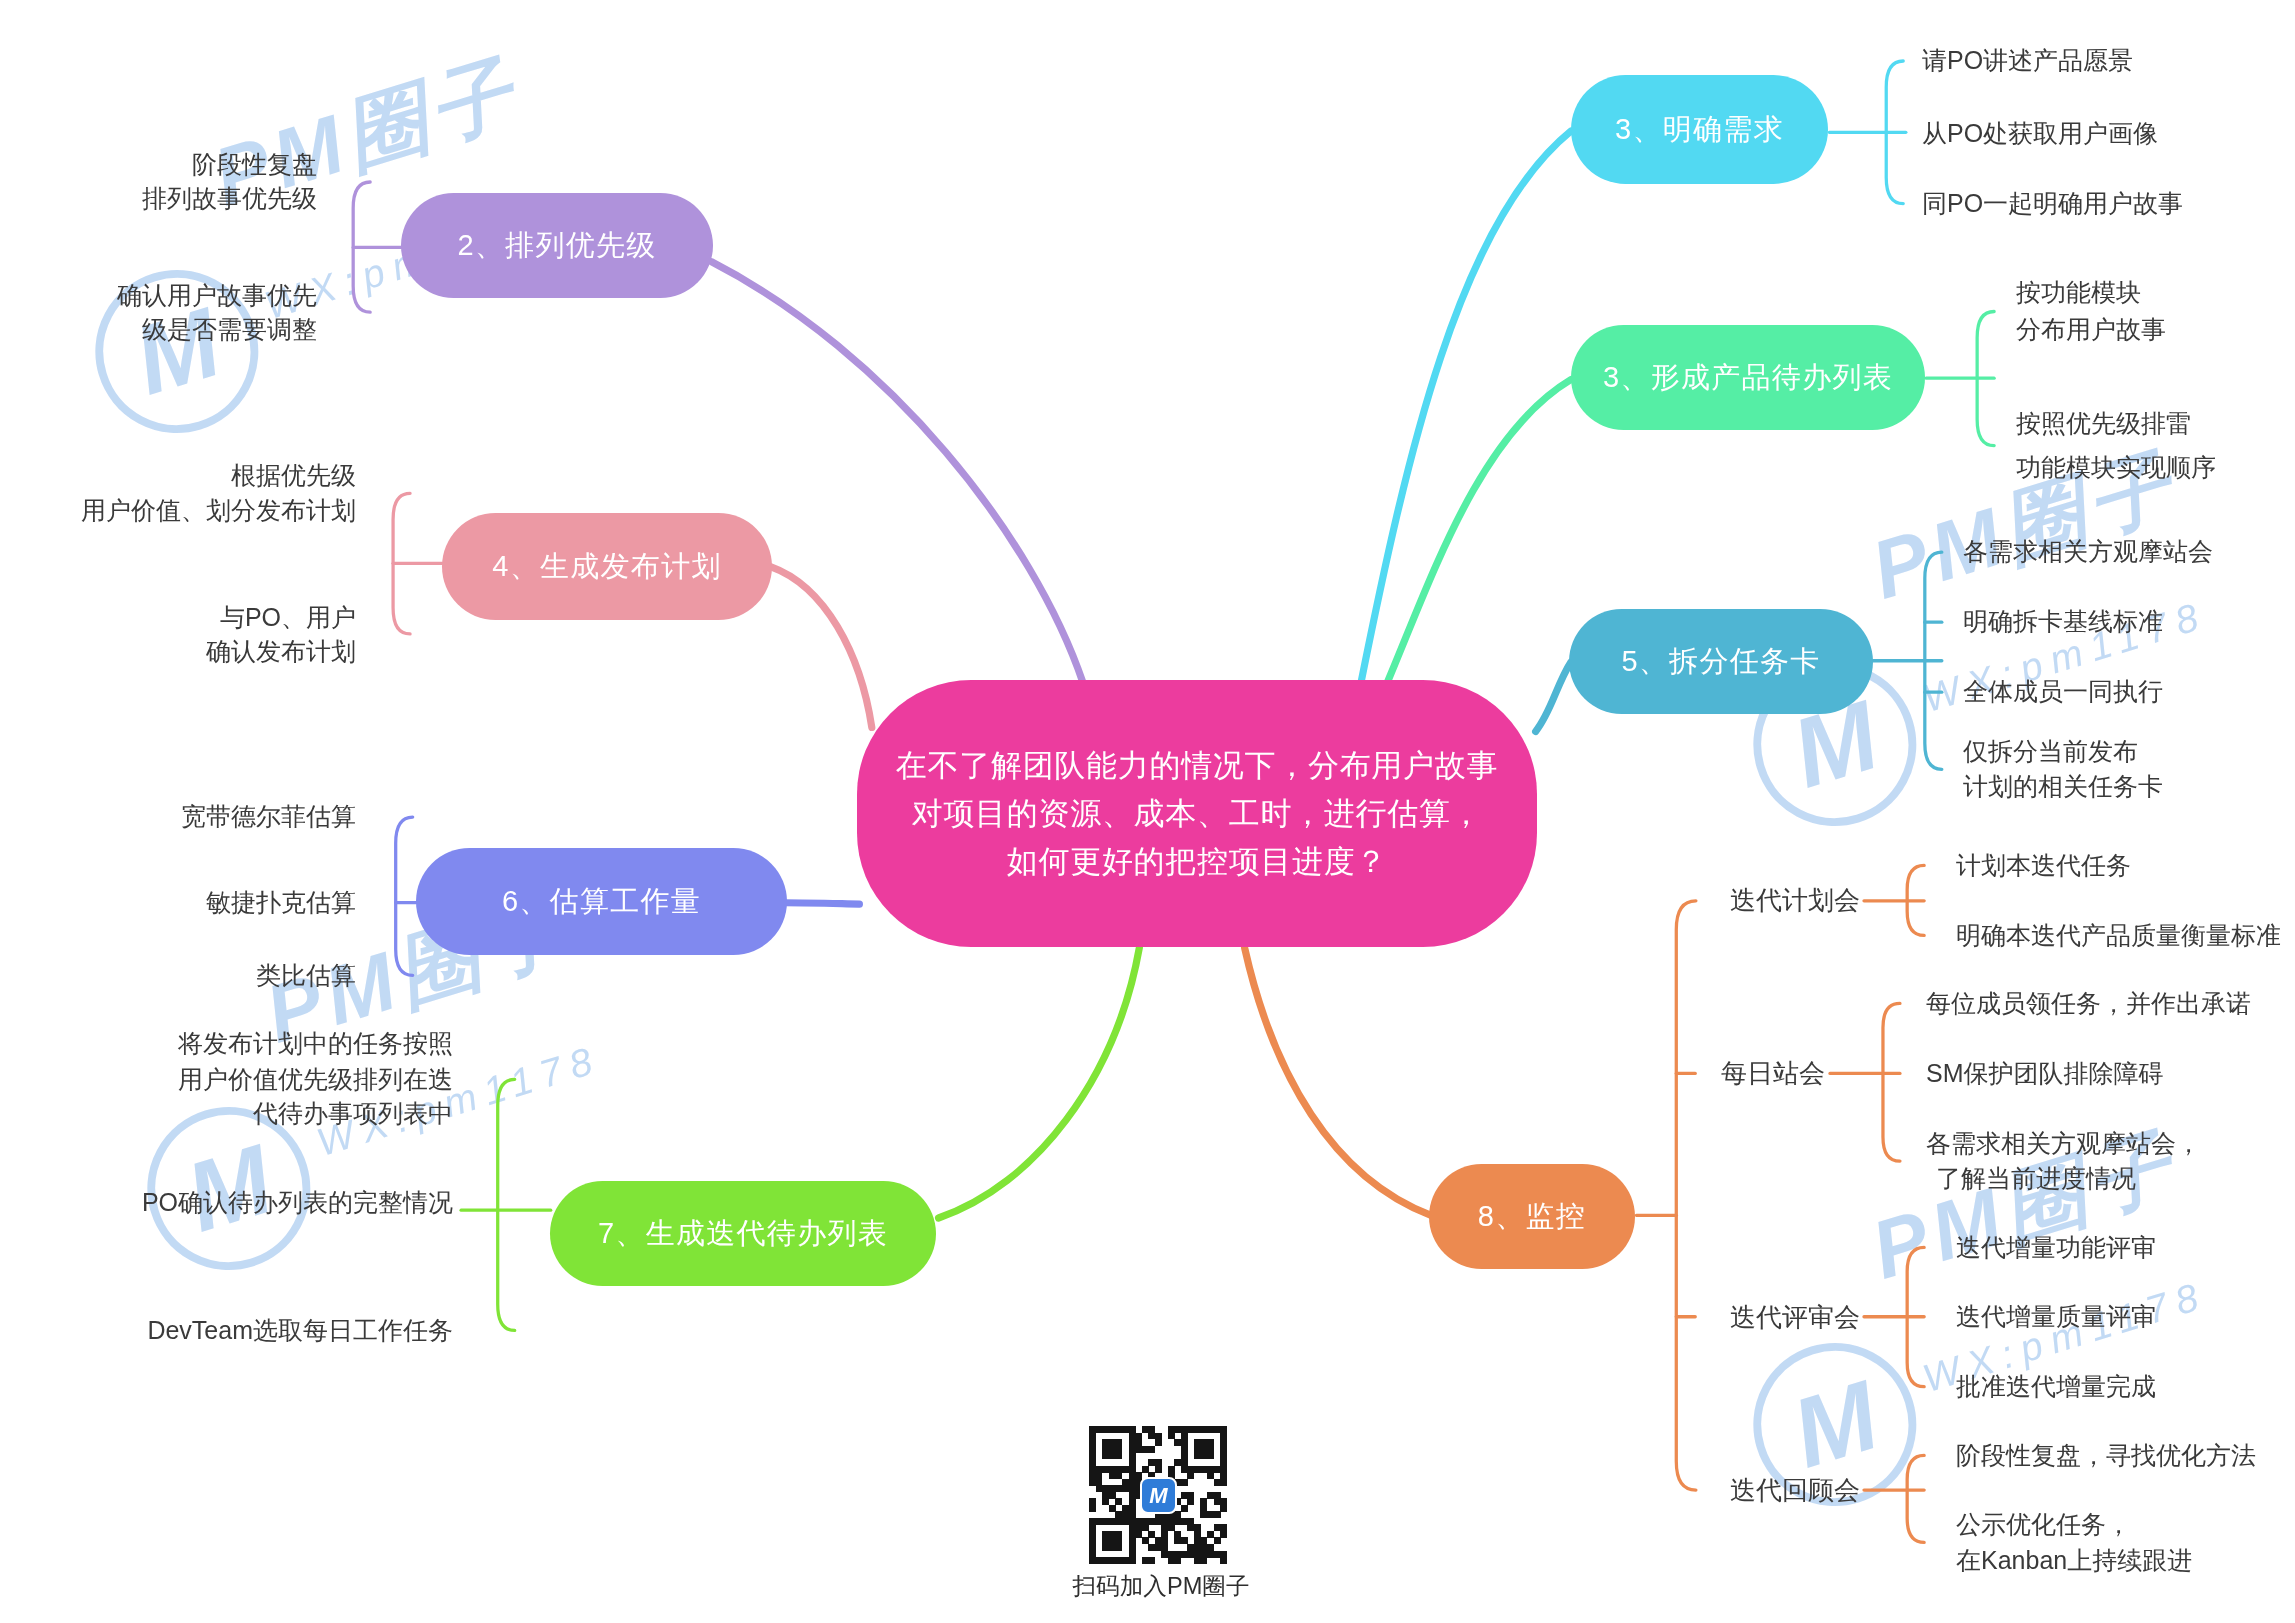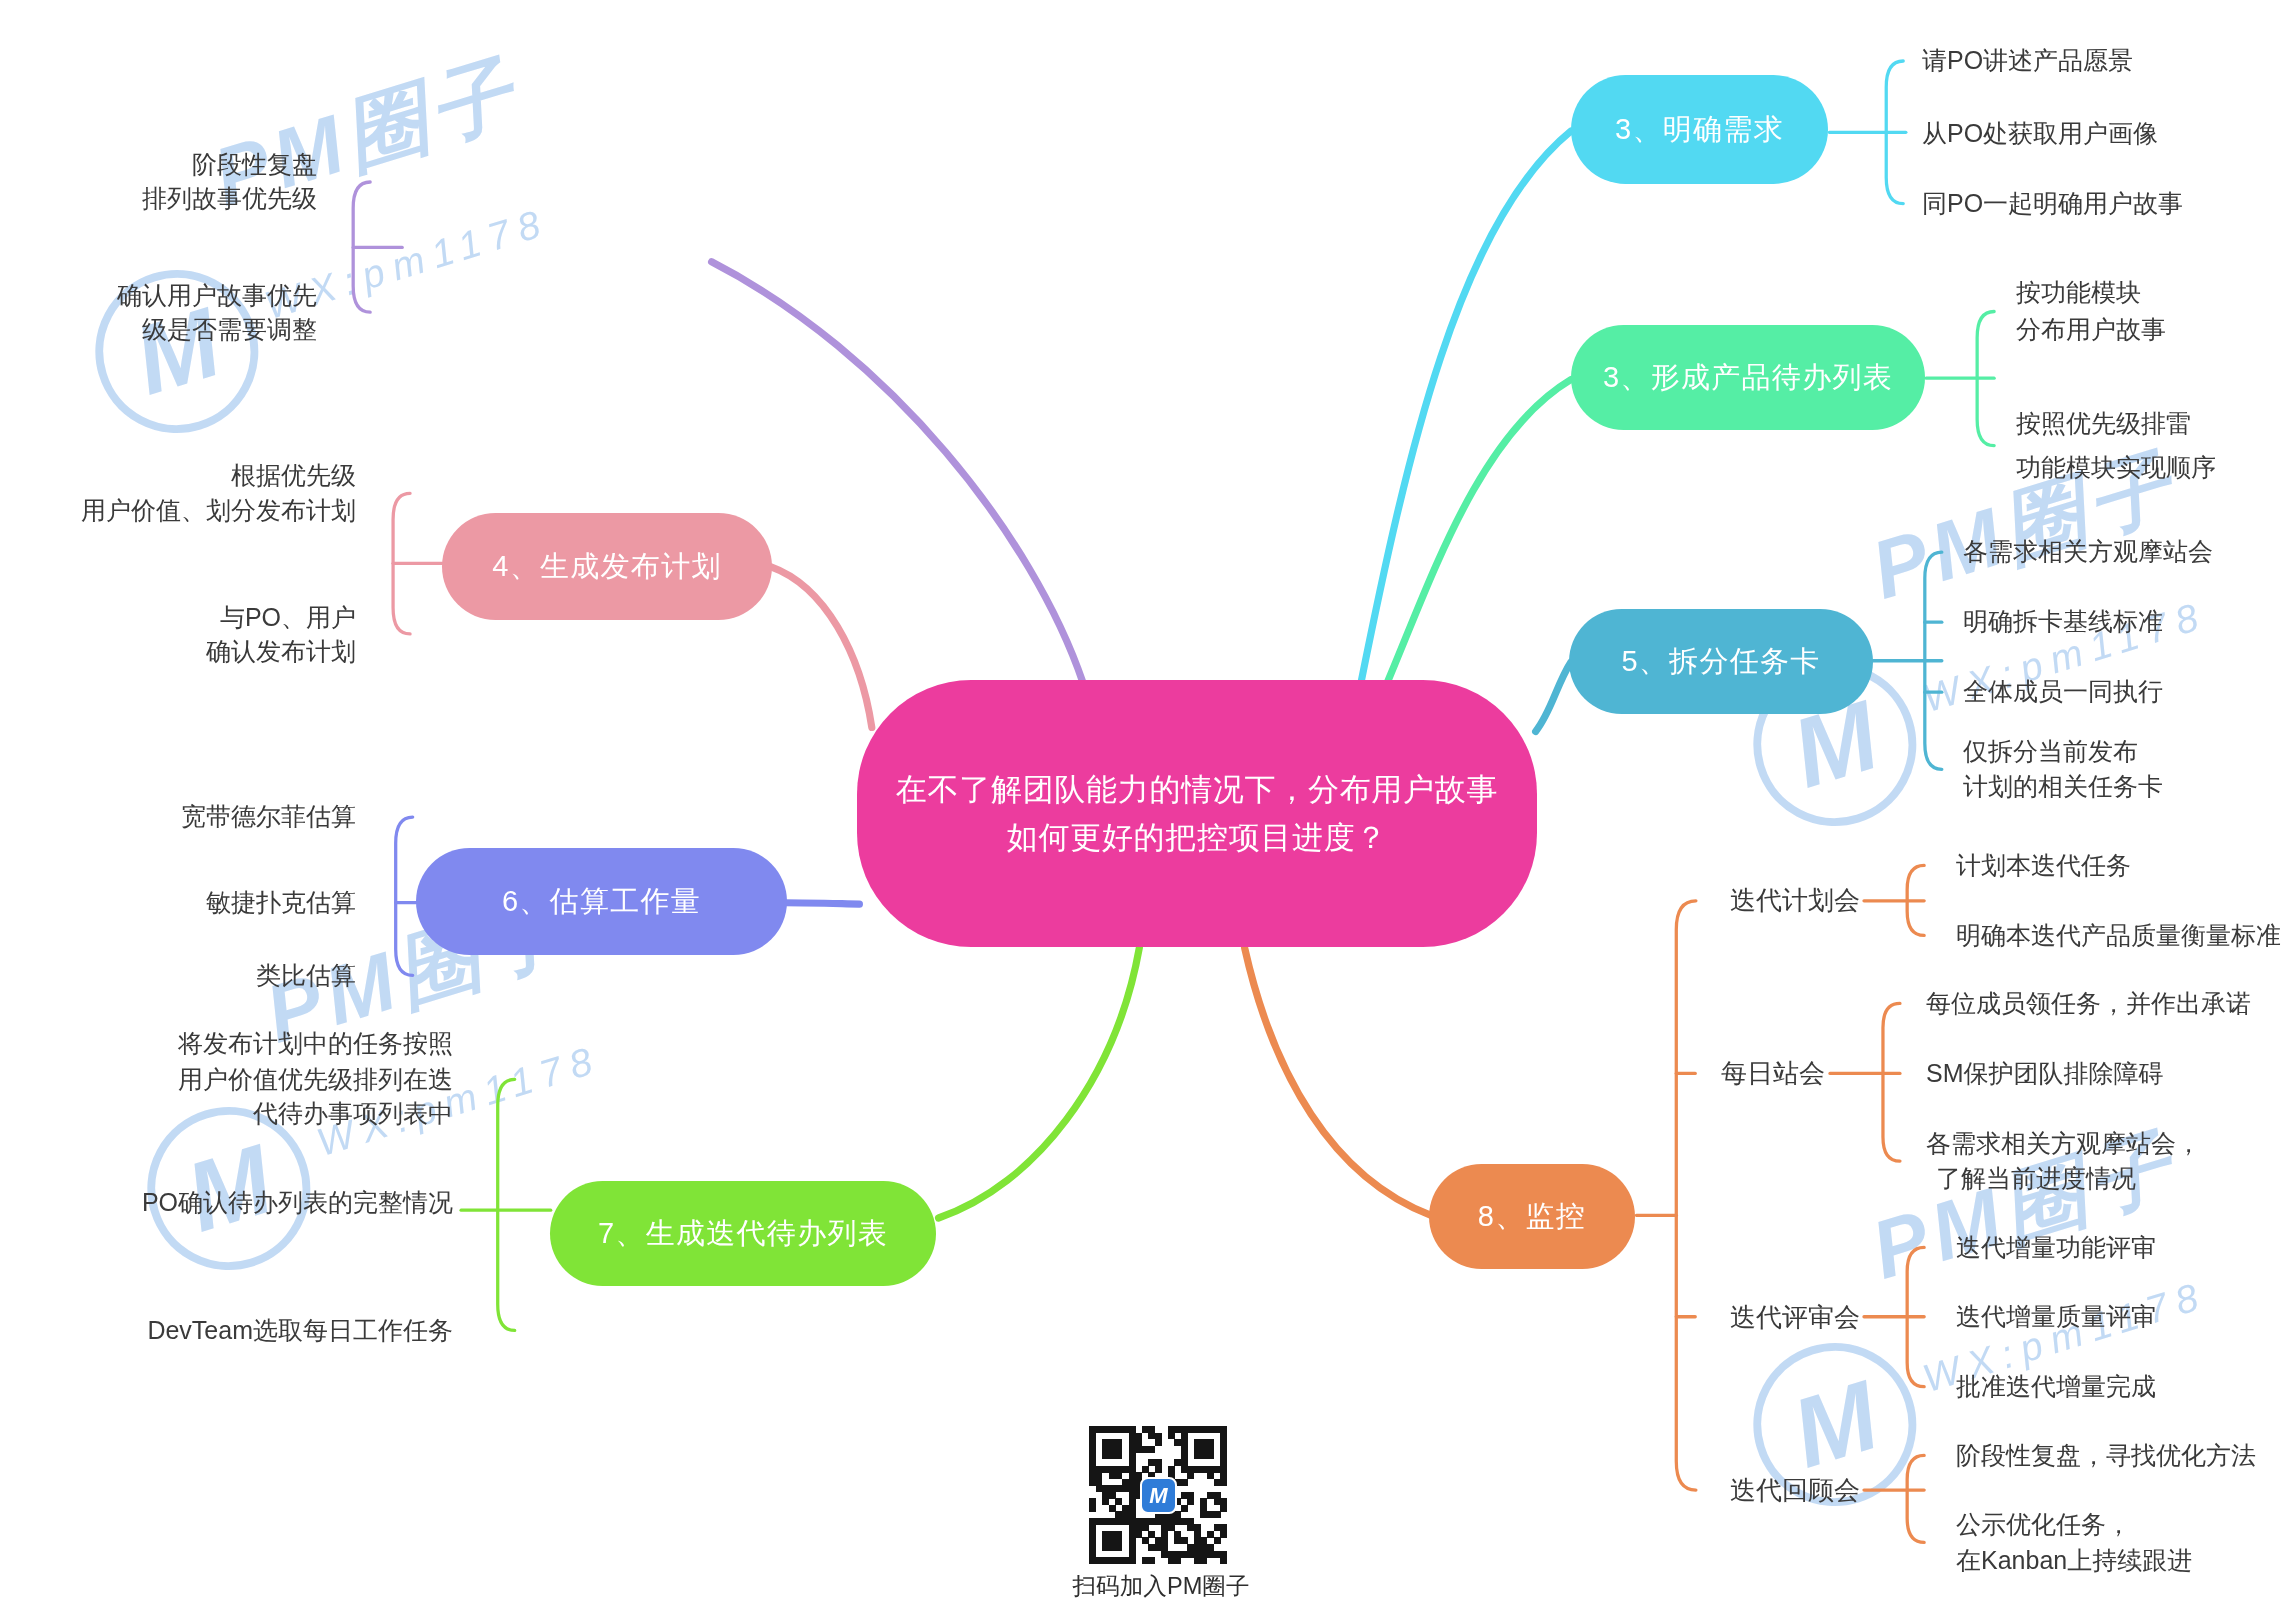--- a/index.html
+++ b/index.html
@@ -132,25 +132,29 @@
       </g>
       <g stroke="#ec8a50" stroke-width="5">
         <path d="M 2942 2225 Q 2916 2225 2916 2262 L 2916 2321 Q 2916 2358 2942 2358"></path>
         <path d="M 2850 2278 L 2942 2278"></path>
       </g>
     </g>
   </svg>
 
   <div class="central" style="left:857px;top:680px;width:680px;height:267px;background:#ec3c9e">
     <div>在不了解团队能力的情况下，分布用户故事</div>
+    <div>对项目的资源、成本、工时，进行估算，</div>
     <div>如何更好的把控项目进度？</div>
   </div>
 
   <div class="node" style="left:1571px;top:75px;width:257px;height:109px;background:#52d9f2">
       <span>3、明确需求</span>
+    </div>
+  <div class="node" style="left:401px;top:193px;width:312px;height:105px;background:#af92db">
+      <span>2、排列优先级</span>
     </div>
   <div class="node" style="left:1571px;top:325px;width:354px;height:105px;background:#55eea5">
       <span>3、形成产品待办列表</span>
     </div>
   <div class="node" style="left:442px;top:513px;width:330px;height:107px;background:#ec99a4">
       <span>4、生成发布计划</span>
     </div>
   <div class="node" style="left:1569px;top:609px;width:304px;height:105px;background:#4fb5d3">
       <span>5、拆分任务卡</span>
     </div>

